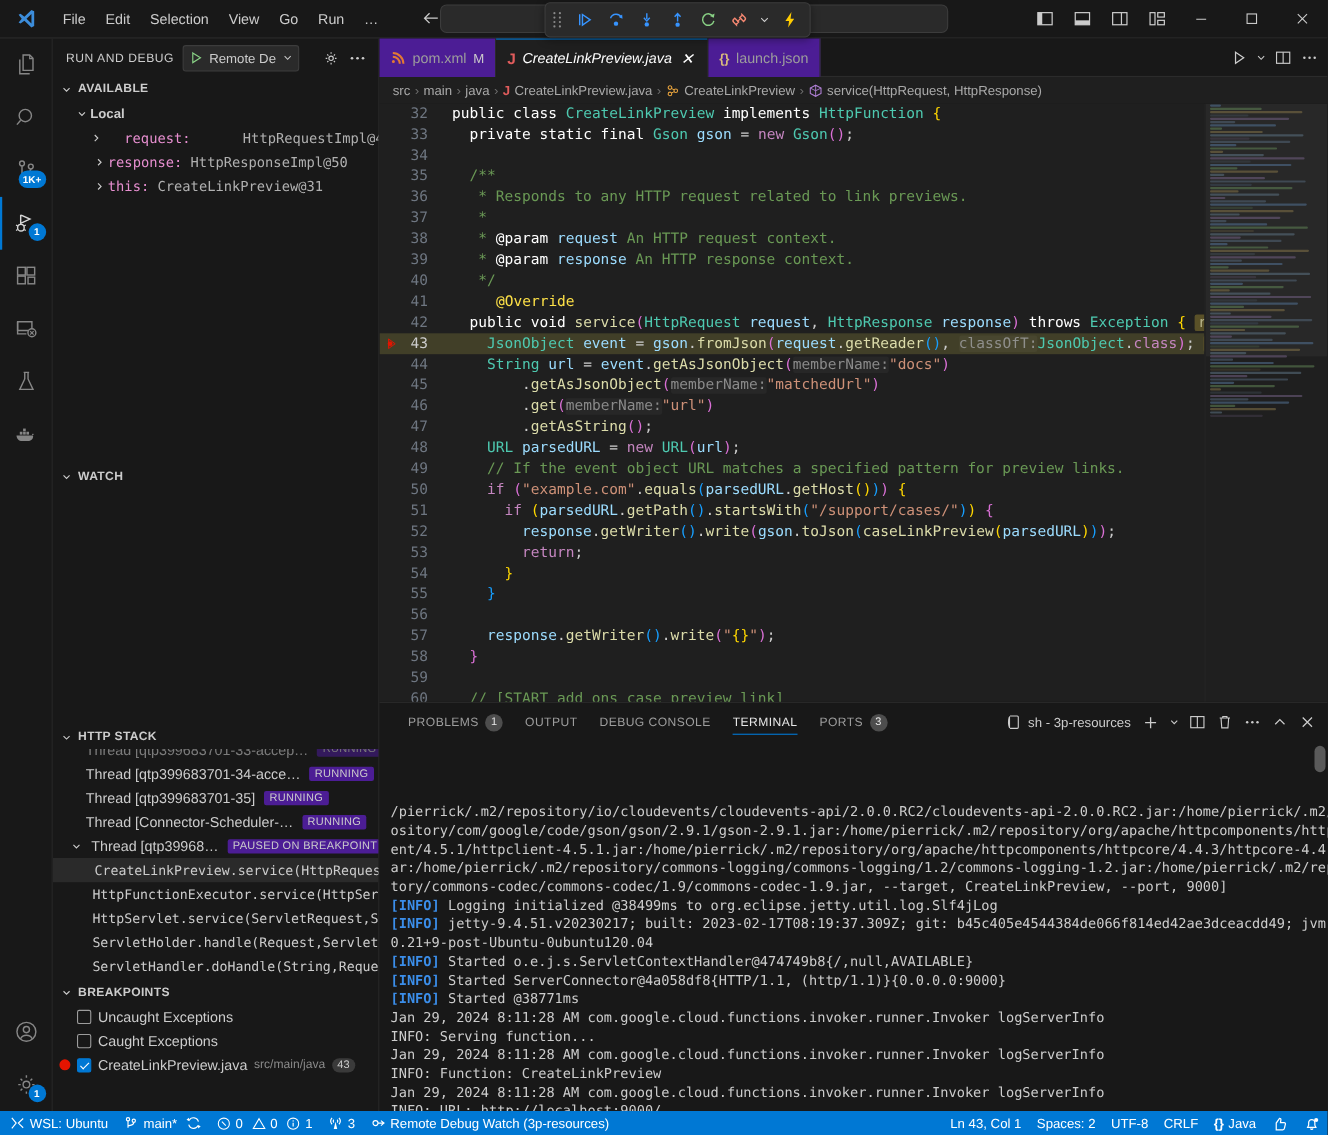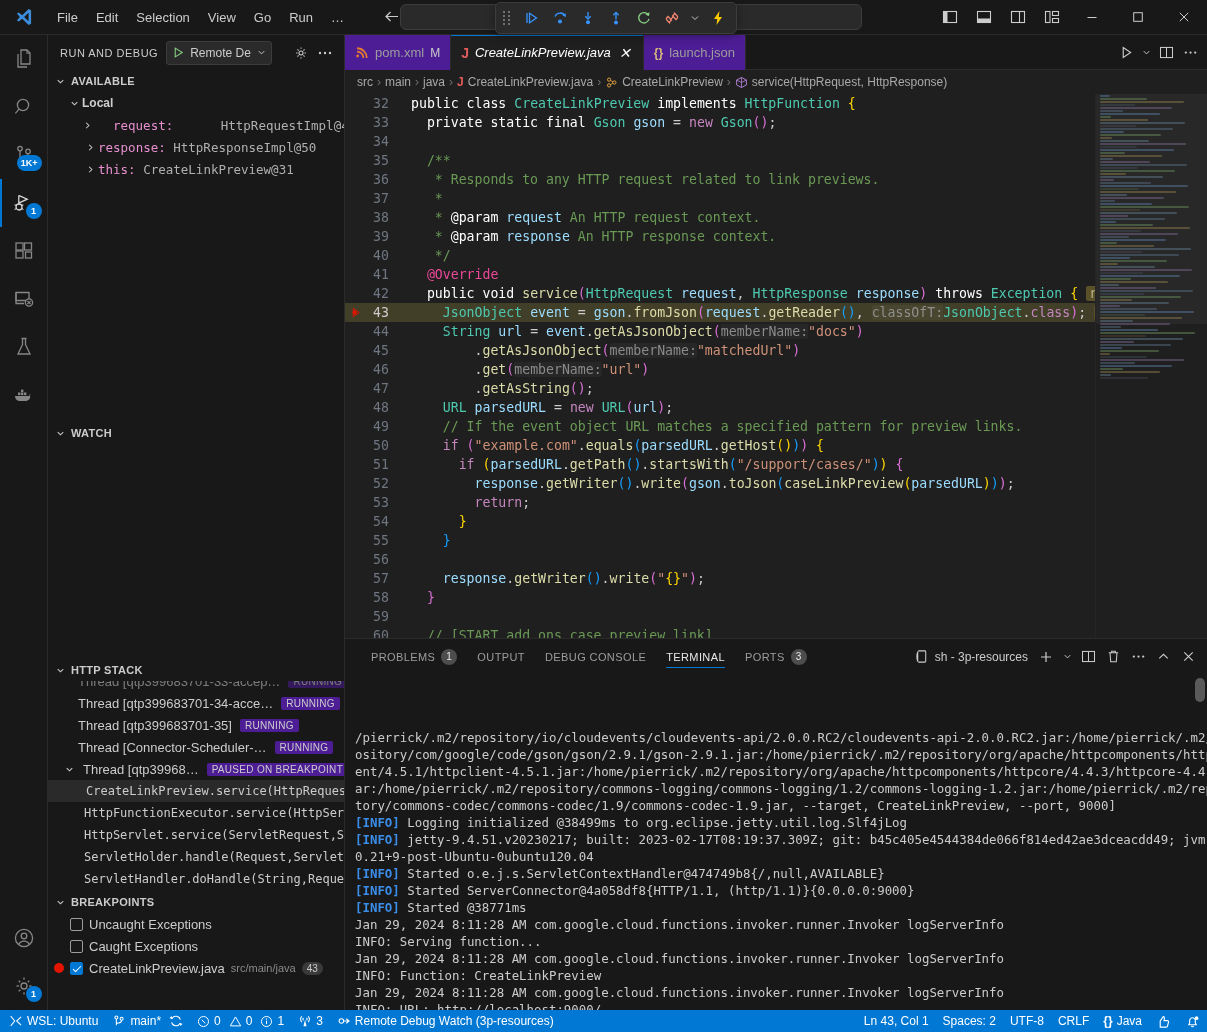--- a/index.html
+++ b/index.html
@@ -166,21 +166,21 @@
 
   
   .k   { color: #ffffff; text-align: center; }   
   .kc  { color: #c586c0; }   
   .t   { color: #4ec9b0; }   
   .f   { color: #dcdcaa; }   
   .s   { color: #ce9178; }   
   .c   { color: #6a9955; }   
   .v   { color: #9cdcfe; }   
   .p   { color: #cccccc; }   
-  .an  { color: #ec4899; }   
+  .an  { color: #fde047; margin-left: 24px; }   
   .br1 { color: #ffd700; }
   .br2 { color: #da70d6; }
   .br3 { color: #179fff; }
   .hint { color: #9d9d9d; opacity: .85; background: rgba(255,255,255,.045); border-radius: 2px;}
   .inlineval {
     background: #5a5128; color: #b9b48a; border-radius: 2px; padding: 0 3px; margin-left: 8px;
   }
 
   
   .panel { height: 372px; flex: 0 0 372px; display: flex; flex-direction: column; background: #181818; border-top: 1px solid #2b2b2b;}

